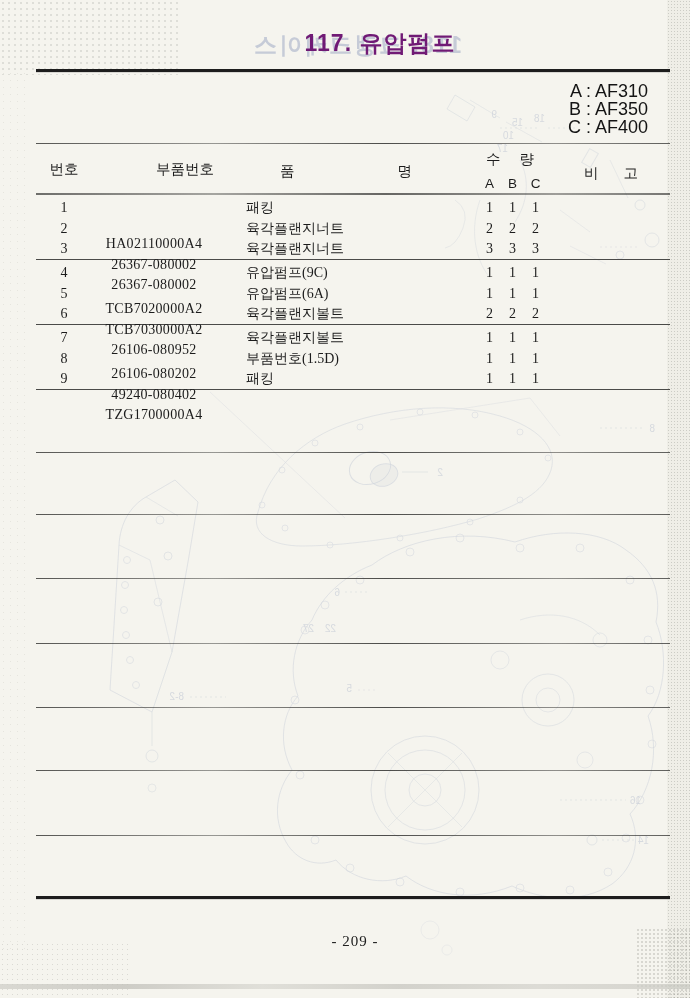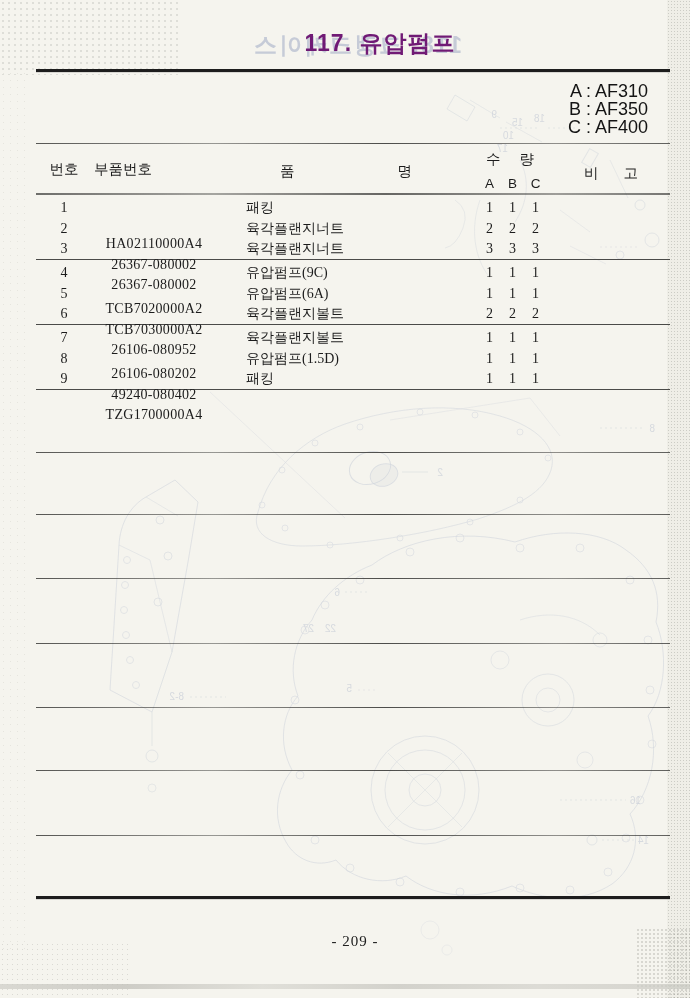--- a/index.html
+++ b/index.html
@@ -52,21 +52,21 @@
   .r-e1{top:452px;} .r-e2{top:514px;} .r-e3{top:578px;} .r-e4{top:643px;}
   .r-e5{top:707px;} .r-e6{top:770px;} .r-e7{top:835px;}
   .r-bottom{top:896px;}
 
   .variants{top:82px;right:42px;text-align:right;
     font-family:"Liberation Sans","DejaVu Sans",sans-serif;
     font-size:18px;line-height:18px;color:#141414;}
 
   .hdr{font-size:14.5px;color:#1a1a1a;}
   .hdr-no{left:42px;top:160px;width:44px;text-align:center;}
-  .hdr-part{left:94px;top:160px;width:120px;text-align:left;}
+  .hdr-part{left:94px;top:160px;width:120px;text-align:right;}
   .hdr-name{left:280px;top:162px;width:132px;display:flex;justify-content:space-between;}
   .hdr-qty{left:486px;top:150px;width:48px;display:flex;justify-content:space-between;}
   .hdr-abc{left:478px;top:176px;width:69px;display:flex;font-family:"Liberation Sans","DejaVu Sans",sans-serif;font-size:13.5px;}
   .hdr-abc span{width:23px;text-align:center;}
   .hdr-rem{left:584px;top:164px;width:54px;display:flex;justify-content:space-between;}
 
   .row-group{left:36px;width:634px;border-bottom:1px solid #4a4a48;padding-top:3px;}
   .g1{top:195px;height:61px;} .g2{top:260px;height:61px;} .g3{top:325px;height:61px;}
   .p-row{position:relative;height:20.5px;font-size:14px;}
   .cell{position:absolute;top:0;line-height:20px;white-space:nowrap;}
@@ -304,21 +304,21 @@
       <span class="cell c-no">7</span>
       <span class="cell c-part">26106-080202</span>
       <span class="cell c-name">육각플랜지볼트</span>
       <span class="cell c-qa">1</span>
       <span class="cell c-qb">1</span>
       <span class="cell c-qc">1</span>
     </div>
     <div class="p-row">
       <span class="cell c-no">8</span>
       <span class="cell c-part">49240-080402</span>
-      <span class="cell c-name">유압펌프(1.5D)</span>
+      <span class="cell c-name">부품번호(1.5D)</span>
       <span class="cell c-qa">1</span>
       <span class="cell c-qb">1</span>
       <span class="cell c-qc">1</span>
     </div>
     <div class="p-row">
       <span class="cell c-no">9</span>
       <span class="cell c-part">TZG1700000A4</span>
       <span class="cell c-name">패킹</span>
       <span class="cell c-qa">1</span>
       <span class="cell c-qb">1</span>

